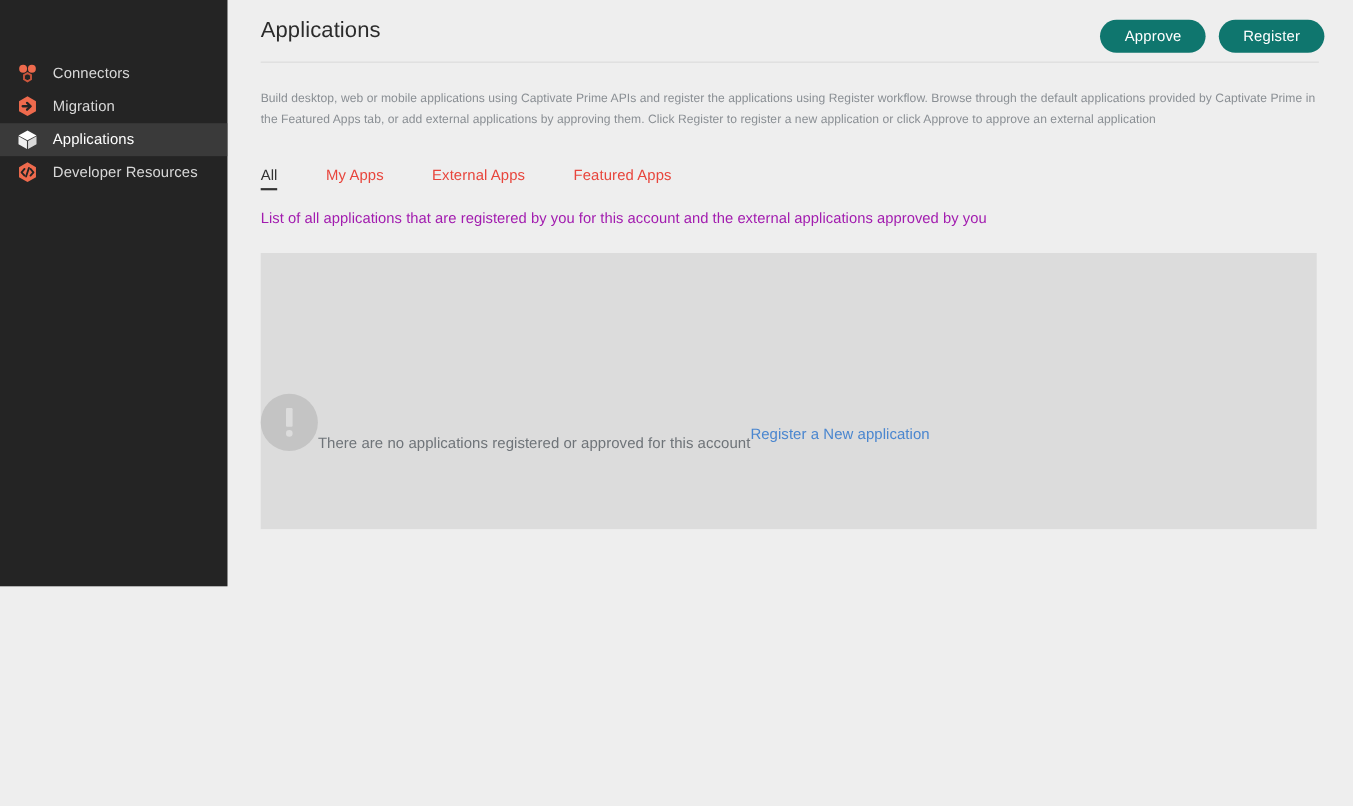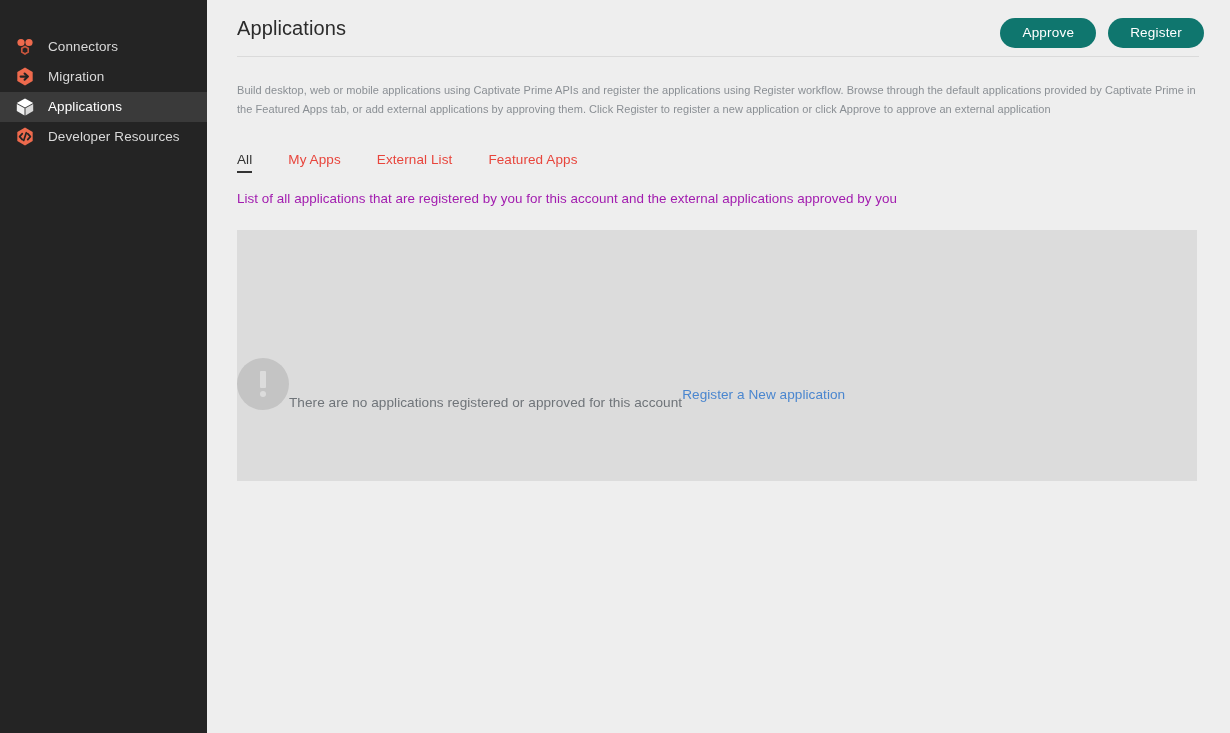--- a/index.html
+++ b/index.html
@@ -20,23 +20,23 @@
   .app {
     display: flex;
     width: 1230px;
     height: 733px;
   }
 
   
   .sidebar {
     width: 207px;
     min-width: 207px;
-    height: 733px;
+    height: 533px;
     background: #242424;
-    padding-top: 32px;
+    padding-top: 52px;
   }
 
   .nav-item {
     display: flex;
     align-items: center;
     height: 30px;
     padding-left: 14px;
     gap: 12px;
     cursor: pointer;
   }
@@ -131,21 +131,21 @@
     line-height: 19px;
     color: #8a8f94;
     max-width: 965px;
     letter-spacing: .05px;
   }
 
   
   .tabs {
     display: flex;
     align-items: flex-end;
-    gap: 0;
+    gap: 8px;
     margin-top: 28px;
     height: 26px;
   }
 
   .tab {
     font-size: 13.5px;
     color: #e8453c;
     cursor: pointer;
     padding-bottom: 6px;
     margin-right: 36px;
@@ -291,21 +291,21 @@
       </div>
     </div>
 
     <div class="divider"></div>
 
     <p class="intro">Build desktop, web or mobile applications using Captivate Prime APIs and register the applications using Register workflow. Browse through the default applications provided by Captivate Prime in the Featured Apps tab, or add external applications by approving them. Click Register to register a new application or click Approve to approve an external application</p>
 
     <div class="tabs">
       <div class="tab active">All</div>
       <div class="tab">My Apps</div>
-      <div class="tab">External List</div>
+      <div class="tab">External Apps</div>
       <div class="tab">Featured Apps</div>
     </div>
 
     <p class="tab-desc">List of all applications that are registered by you for this account and the external applications approved by you</p>
 
     <div class="empty-panel">
       <div class="empty-icon">
         <span class="bang">
           <span class="bar"></span>
           <span class="dot"></span>

